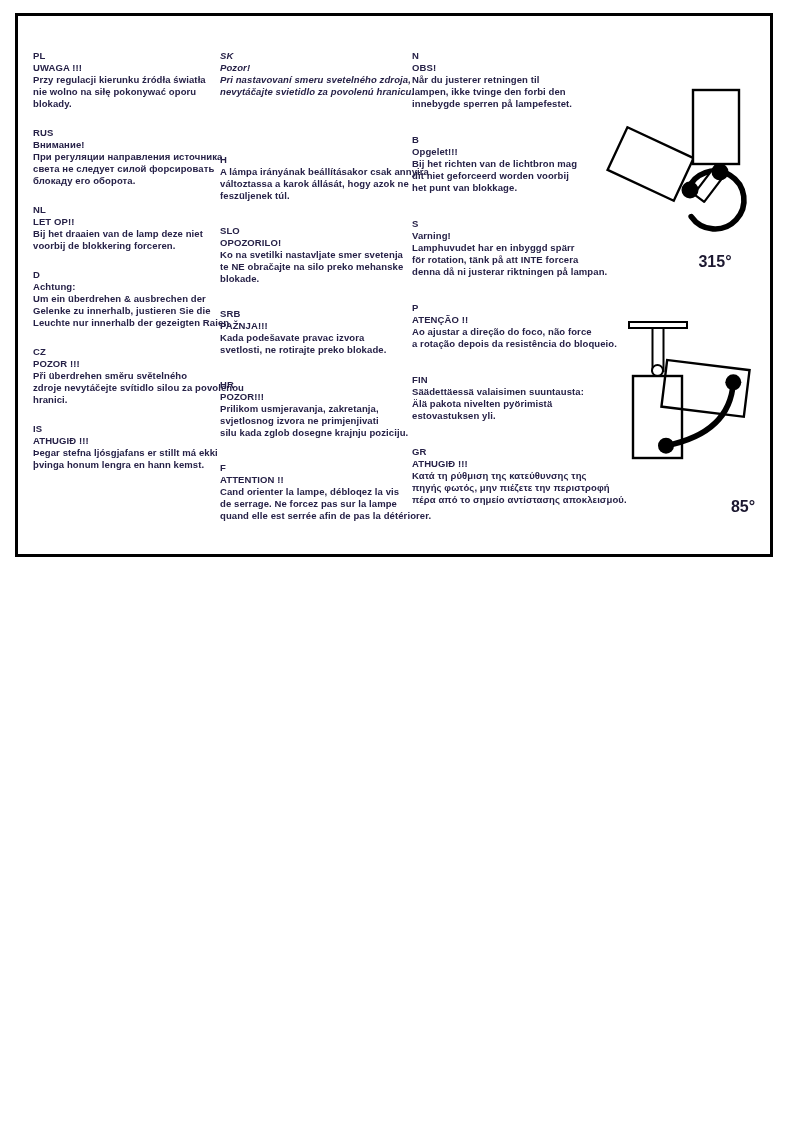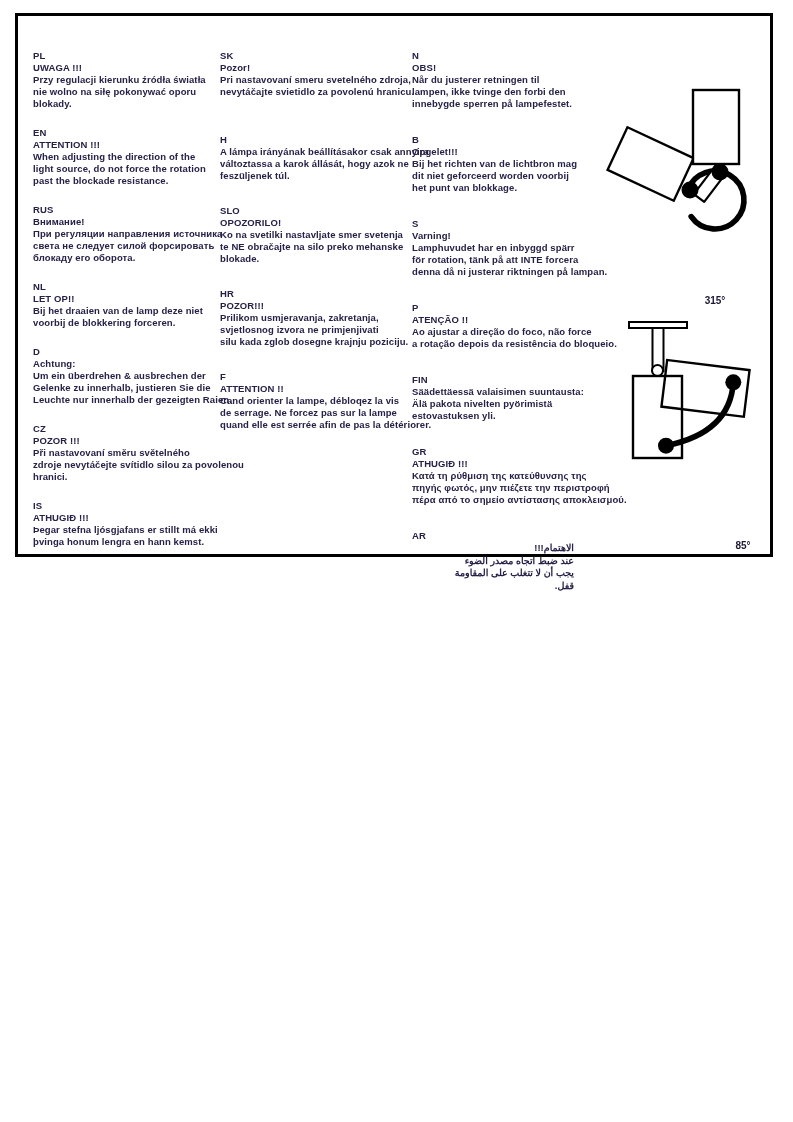--- a/index.html
+++ b/index.html
@@ -10,34 +10,34 @@
   .frame{
     position:absolute;left:15px;top:13px;width:752px;height:538px;
     border:3px solid #000;background:#fff;box-sizing:content-box;
   }
   .col{position:absolute;top:34px;width:182px;}
   .col-0{left:15px;}
   .col-1{left:202px;}
   .col-2{left:394px;width:162px;}
   .section{margin-bottom:17px;}
   .col-1 .section{margin-bottom:23px;}
-  .col-1 .section.sec-0{margin-bottom:36px;}
+  .col-1 .section.sec-0{margin-bottom:56px;font-style:italic;}
   .col-2 .section{margin-bottom:24px;}
   .lang-code,.line{
     font-weight:bold;font-size:9.5px;line-height:12px;
     color:#262147;white-space:nowrap;letter-spacing:0.1px;
   }
   .section.rtl .line{direction:rtl;text-align:right;white-space:normal;line-height:12.5px;}
   .section.rtl{width:162px;}
   .diagram{position:absolute;}
   .diagram-1{left:574px;top:25px;}
   .diagram-2{left:574px;top:292px;}
   .diagram-label{
     position:absolute;width:70px;text-align:center;
-    font-weight:bold;font-size:10px;color:#1c1830;margin-top:42px;
+    font-weight:bold;font-size:16px;color:#1c1830;
   }
   .label-1{left:662px;top:237px;}
   .label-2{left:690px;top:482px;}
   svg .ln{stroke:#000;fill:none;}
   svg .wh{stroke:#000;fill:#fff;}
   svg .dot{fill:#000;stroke:none;}
 </style>
 </head>
 <body>
 
@@ -45,27 +45,20 @@
   <div class="frame">
 
     <div class="col col-0" id="col-0">
         <div class="section sec-0">
           <div class="lang-code">PL</div>
           <div class="line">UWAGA !!!</div>
           <div class="line">Przy regulacji kierunku źródła światła</div>
           <div class="line">nie wolno na siłę pokonywać oporu</div>
           <div class="line">blokady.</div>
         </div>
-        <div class="section sec-1">
-          <div class="lang-code">EN</div>
-          <div class="line">ATTENTION !!!</div>
-          <div class="line">When adjusting the direction of the</div>
-          <div class="line">light source, do not force the rotation</div>
-          <div class="line">past the blockade resistance.</div>
-        </div>
         <div class="section sec-2">
           <div class="lang-code">RUS</div>
           <div class="line">Внимание!</div>
           <div class="line">При регуляции направления источника</div>
           <div class="line">света не следует силой форсировать</div>
           <div class="line">блокаду его оборота.</div>
         </div>
         <div class="section sec-4">
           <div class="lang-code">NL</div>
           <div class="line">LET OP!!</div>
@@ -75,21 +68,21 @@
         <div class="section sec-5">
           <div class="lang-code">D</div>
           <div class="line">Achtung:</div>
           <div class="line">Um ein überdrehen &amp; ausbrechen der</div>
           <div class="line">Gelenke zu innerhalb, justieren Sie die</div>
           <div class="line">Leuchte nur innerhalb der gezeigten Raien.</div>
         </div>
         <div class="section sec-6">
           <div class="lang-code">CZ</div>
           <div class="line">POZOR !!!</div>
-          <div class="line">Při nastavovaní směru světelného</div>
+          <div class="line">Při überdrehen směru světelného</div>
           <div class="line">zdroje nevytáčejte svítidlo silou za povolenou</div>
           <div class="line">hranici.</div>
         </div>
         <div class="section sec-7">
           <div class="lang-code">IS</div>
           <div class="line">ATHUGIÐ !!!</div>
           <div class="line">Þegar stefna ljósgjafans er stillt má ekki</div>
           <div class="line">þvinga honum lengra en hann kemst.</div>
         </div>
       </div>
@@ -105,20 +98,26 @@
           <div class="line">A lámpa irányának beállításakor csak annyira</div>
           <div class="line">változtassa a karok állását, hogy azok ne</div>
           <div class="line">feszüljenek túl.</div>
         </div>
         <div class="section sec-3">
           <div class="lang-code">SLO</div>
           <div class="line">OPOZORILO!</div>
           <div class="line">Ko na svetilki nastavljate smer svetenja</div>
           <div class="line">te NE obračajte na silo preko mehanske</div>
           <div class="line">blokade.</div>
+        </div>
+        <div class="section sec-4">
+          <div class="lang-code">SRB</div>
+          <div class="line">PAŽNJA!!!</div>
+          <div class="line">Kada podešavate pravac izvora</div>
+          <div class="line">svetlosti, ne rotirajte preko blokade.</div>
         </div>
         <div class="section sec-5">
           <div class="lang-code">HR</div>
           <div class="line">POZOR!!!</div>
           <div class="line">Prilikom usmjeravanja, zakretanja,</div>
           <div class="line">svjetlosnog izvora ne primjenjivati</div>
           <div class="line">silu kada zglob dosegne krajnju poziciju.</div>
         </div>
         <div class="section sec-6">
           <div class="lang-code">F</div>
@@ -161,27 +160,20 @@
           <div class="line">Säädettäessä valaisimen suuntausta:</div>
           <div class="line">Älä pakota nivelten pyörimistä</div>
           <div class="line">estovastuksen yli.</div>
         </div>
         <div class="section sec-5">
           <div class="lang-code">GR</div>
           <div class="line">ATHUGIÐ !!!</div>
           <div class="line">Κατά τη ρύθμιση της κατεύθυνσης της</div>
           <div class="line">πηγής φωτός, μην πιέζετε την περιστροφή</div>
           <div class="line">πέρα από το σημείο αντίστασης αποκλεισμού.</div>
-        </div>
-        <div class="section sec-6 rtl">
-          <div class="lang-code">AR</div>
-          <div class="line">الاهتمام!!!</div>
-          <div class="line">عند ضبط اتجاه مصدر الضوء</div>
-          <div class="line">يجب أن لا تتغلب على المقاومة</div>
-          <div class="line">قفل.</div>
         </div>
       </div>
 
     <svg class="diagram diagram-1" width="165" height="200" viewBox="0 0 165 200" xmlns="http://www.w3.org/2000/svg">
       <g>
         <g transform="rotate(25 58.6 123)">
           <rect class="wh" x="22.1" y="99.5" width="73" height="47" stroke-width="2.4"></rect>
         </g>
       </g>
       <rect class="wh" x="101" y="49" width="46" height="74" stroke-width="2.4"></rect>

